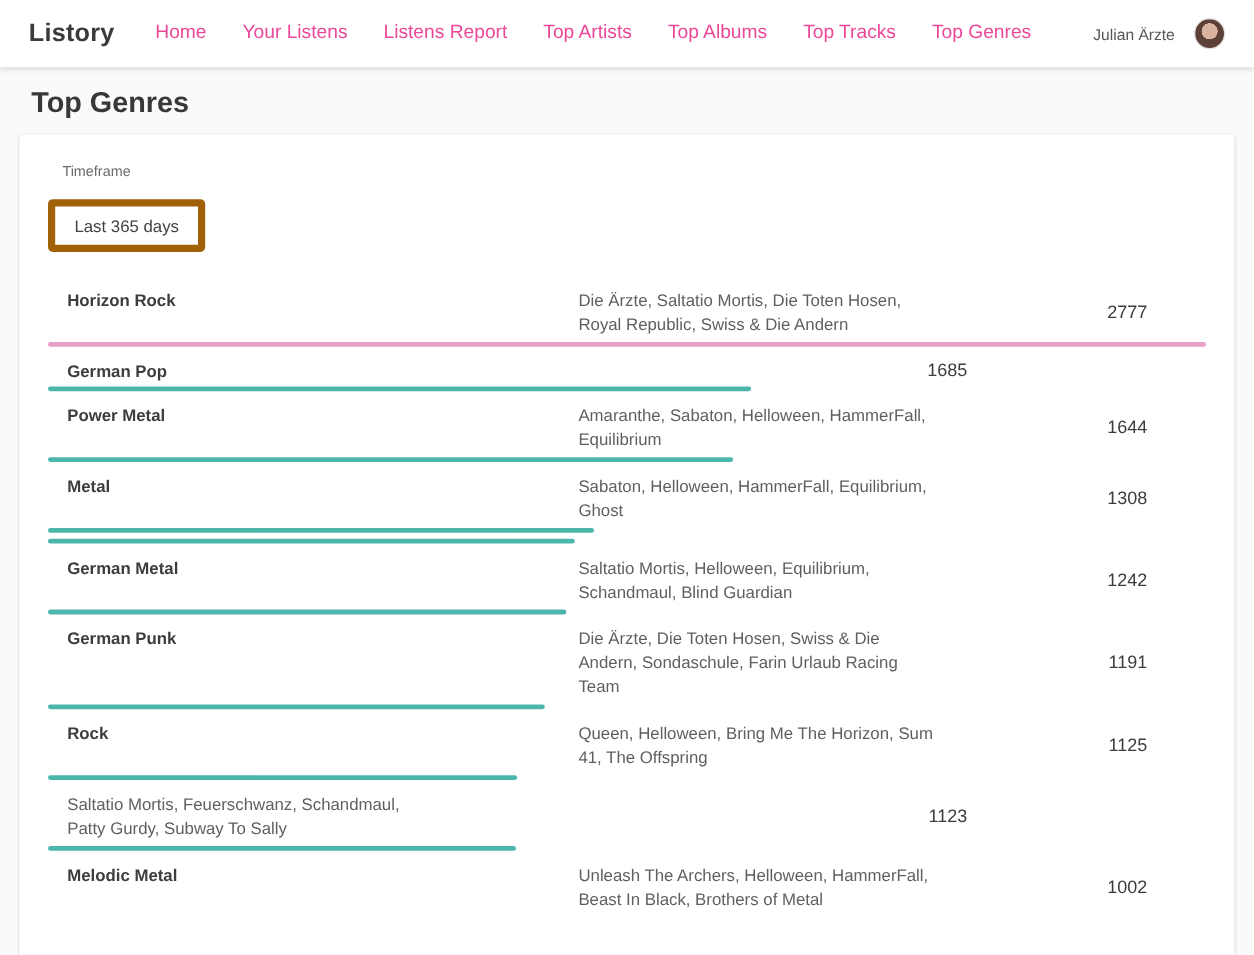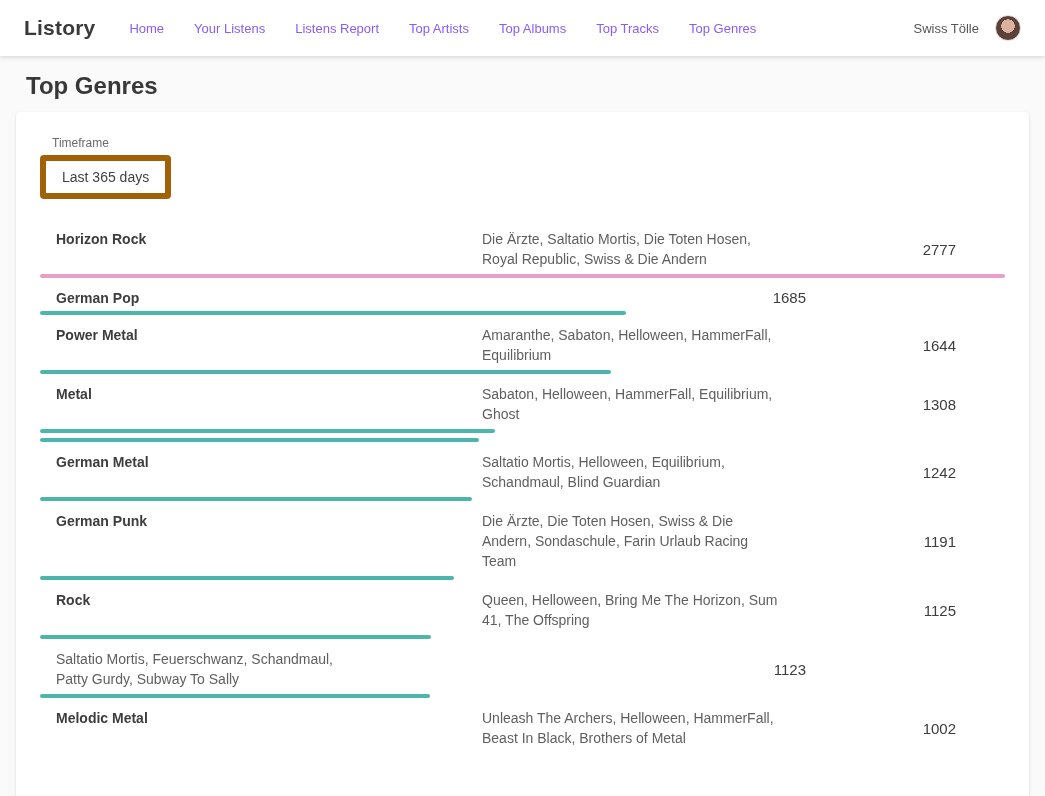--- a/index.html
+++ b/index.html
@@ -15,42 +15,42 @@
     box-shadow:0 2px 4px rgba(0,0,0,.12);
     display:flex; align-items:center;
     padding:0 24px; position:relative; z-index:2;
   }
   .logo {
     font-size:21px; font-weight:700; color:#3a3a3a;
     margin-right:34px; cursor:pointer; letter-spacing:.2px;
   }
   .nav-links { display:flex; gap:30px; flex:1; align-items:center; }
   .nav-link {
-    font-size:13px; color:#8b5cf6; text-decoration:none; cursor:pointer;
+    font-size:16px; color:#ec4899; text-decoration:none; cursor:pointer;
     white-space:nowrap;
   }
   .user { display:flex; align-items:center; gap:16px; }
   .user-name { font-size:13px; color:#565656; }
   .avatar {
     width:26px; height:26px; border-radius:50%; cursor:pointer;
     background: radial-gradient(circle at 50% 42%, #d9b3a0 0 36%, #5d4037 37% 100%);
     border:1px solid #e0e0e0;
   }
   
   .page { padding:0 16px; }
   .page-title {
     font-size:24px; font-weight:700; color:#383838;
     margin:16px 10px 12px 10px;
   }
   .card {
     background:#fff; border-radius:4px;
     box-shadow:0 2px 1px -1px rgba(0,0,0,.2), 0 1px 1px 0 rgba(0,0,0,.14), 0 1px 3px 0 rgba(0,0,0,.12);
     padding:24px; min-height:760px;
   }
-  .filter-label { font-size:12px; color:#6b6b6b; margin:0 0 5px 12px; }
+  .filter-label { font-size:12px; color:#6b6b6b; margin:0 0 16px 12px; }
   .select-box {
     display:inline-block; border:6px solid #a16207; border-radius:4px;
     padding:8px 16px; font-size:14px; color:#424242;
     cursor:pointer; background:#fff;
   }
   
   .genre-table { margin-top:24px; }
   .row { margin-bottom:1px; }
   .row-main {
     display:grid; grid-template-columns:426px 1fr 150px;
@@ -77,21 +77,21 @@
   <div class="nav-links">
     <a class="nav-link">Home</a>
     <a class="nav-link">Your Listens</a>
     <a class="nav-link">Listens Report</a>
     <a class="nav-link">Top Artists</a>
     <a class="nav-link">Top Albums</a>
     <a class="nav-link">Top Tracks</a>
     <a class="nav-link">Top Genres</a>
   </div>
   <div class="user">
-    <span class="user-name">Swiss Tölle</span>
+    <span class="user-name">Julian Ärzte</span>
     <div class="avatar"></div>
   </div>
 </div>
 
 <div class="page">
   <h1 class="page-title">Top Genres</h1>
 
   <div class="card">
     <div class="filter-label">Timeframe</div>
     <div class="select-box">Last 365 days</div>

